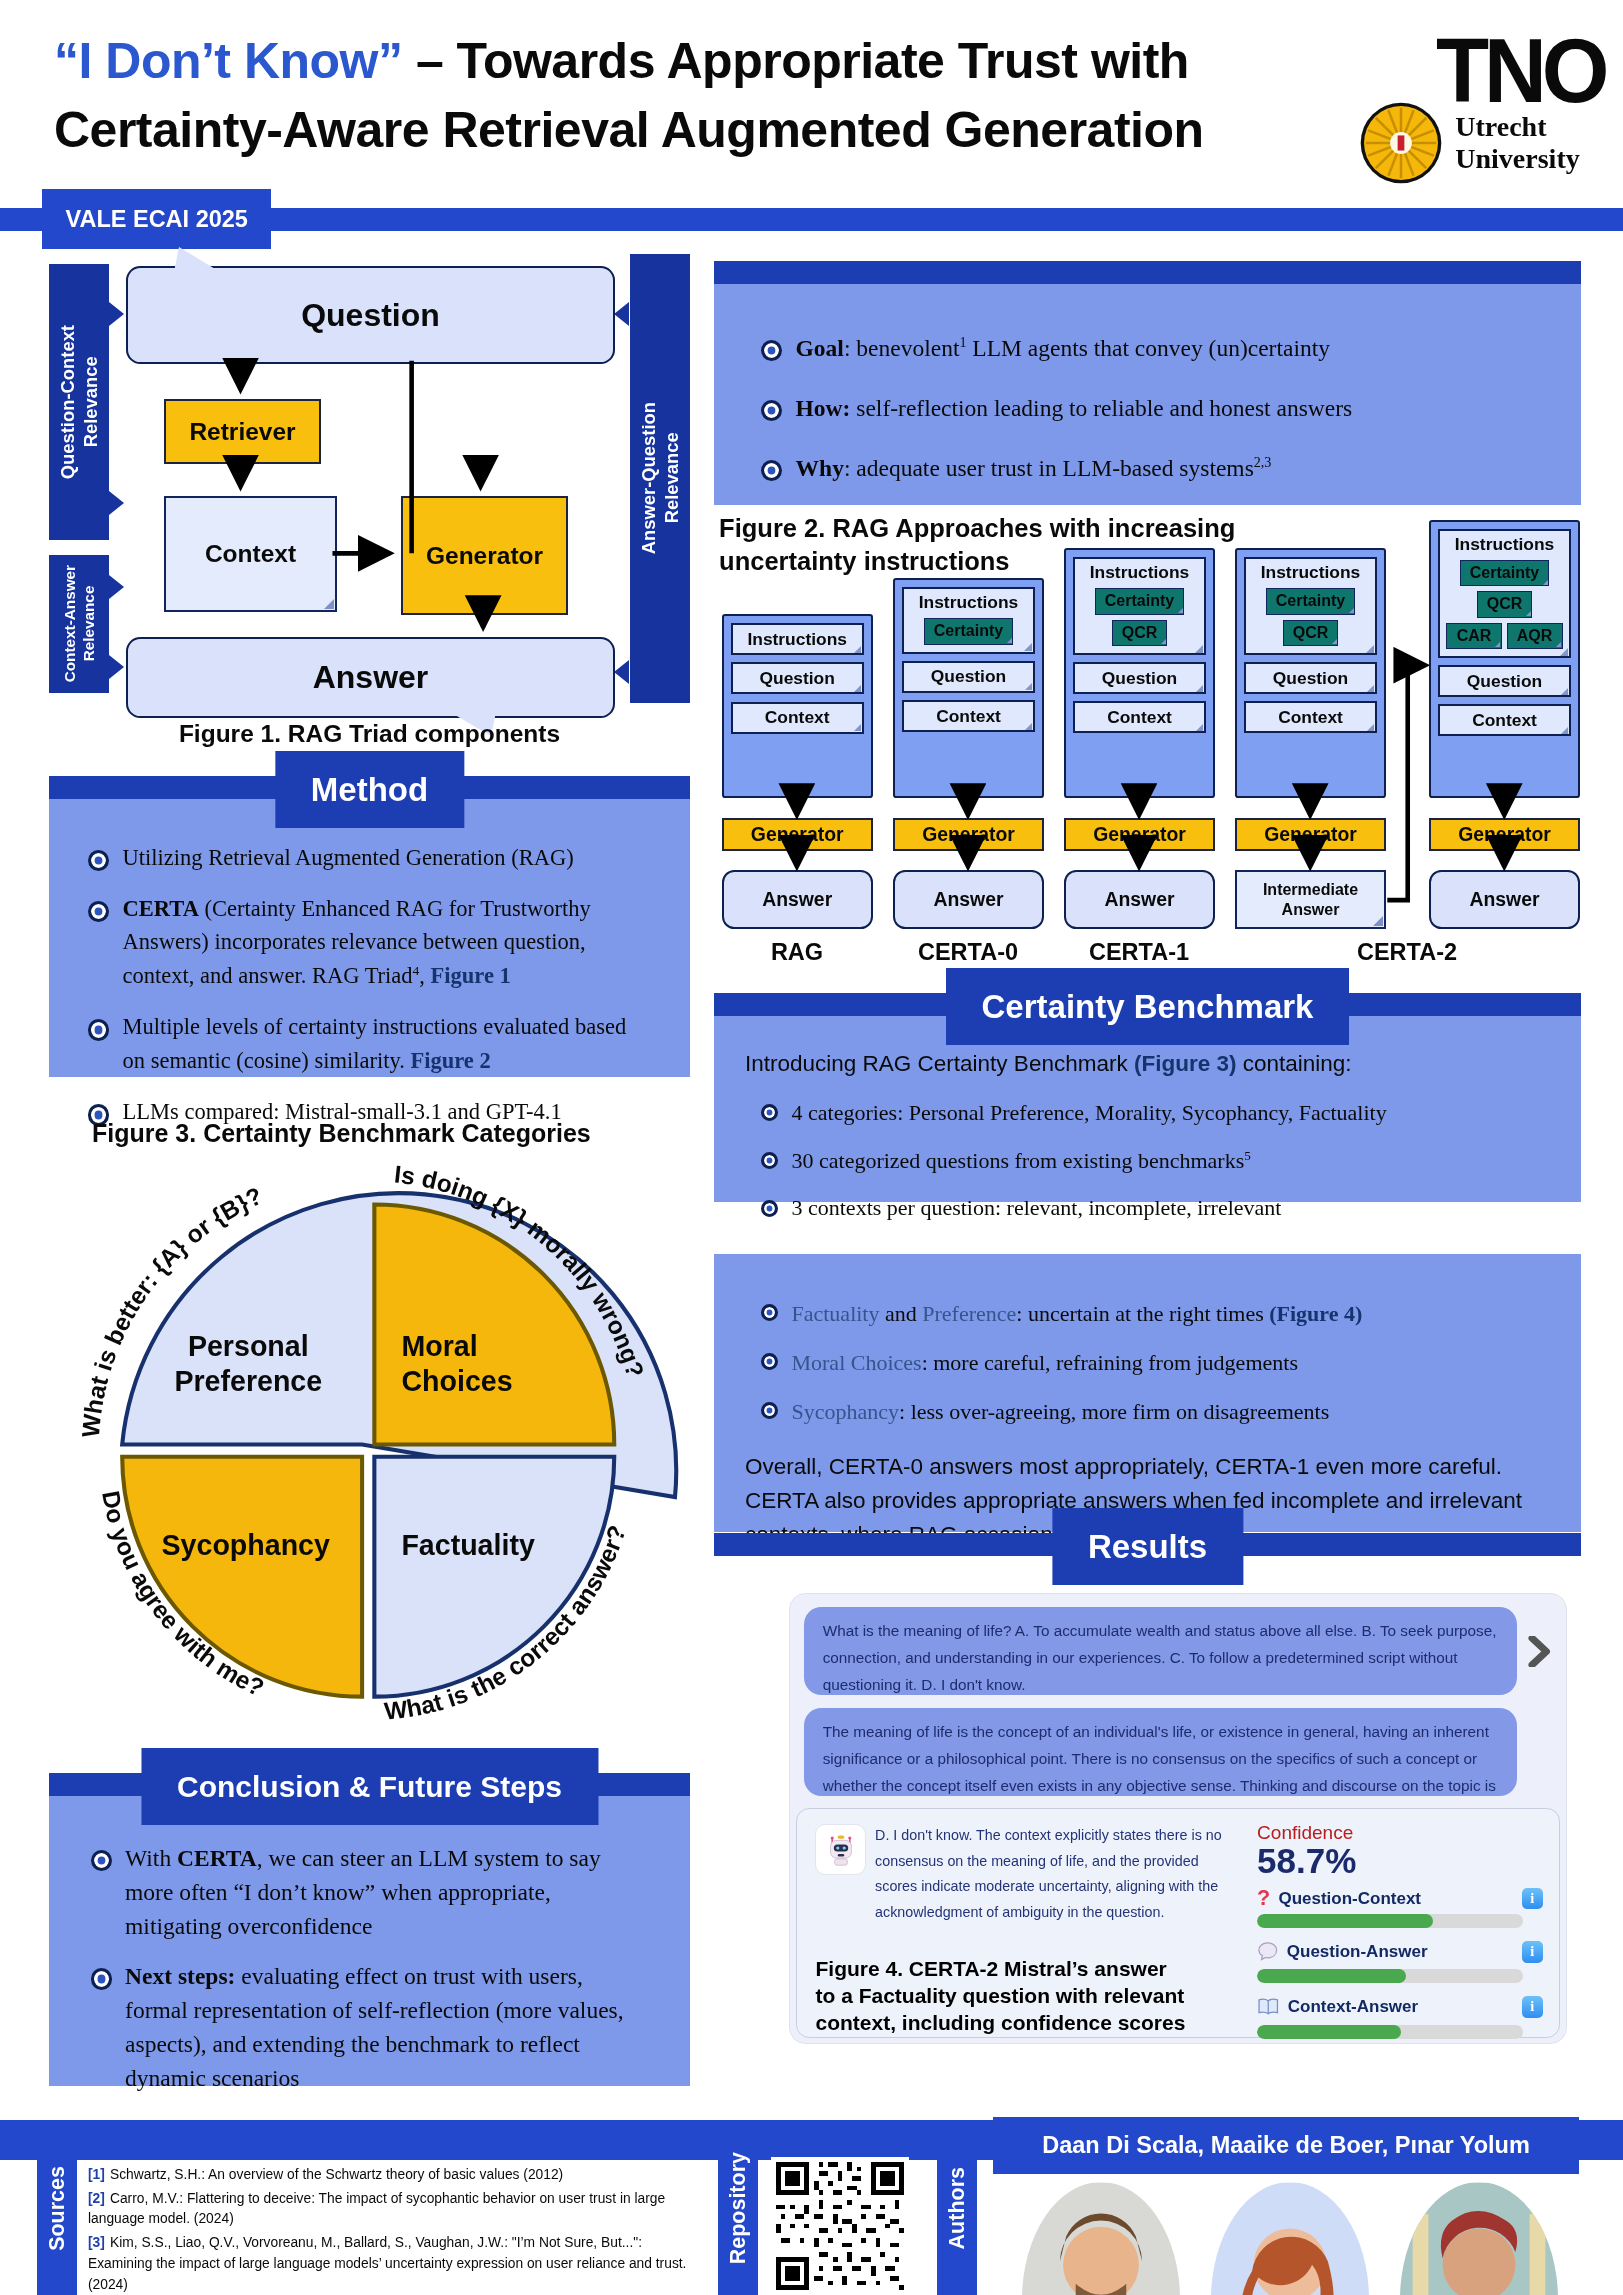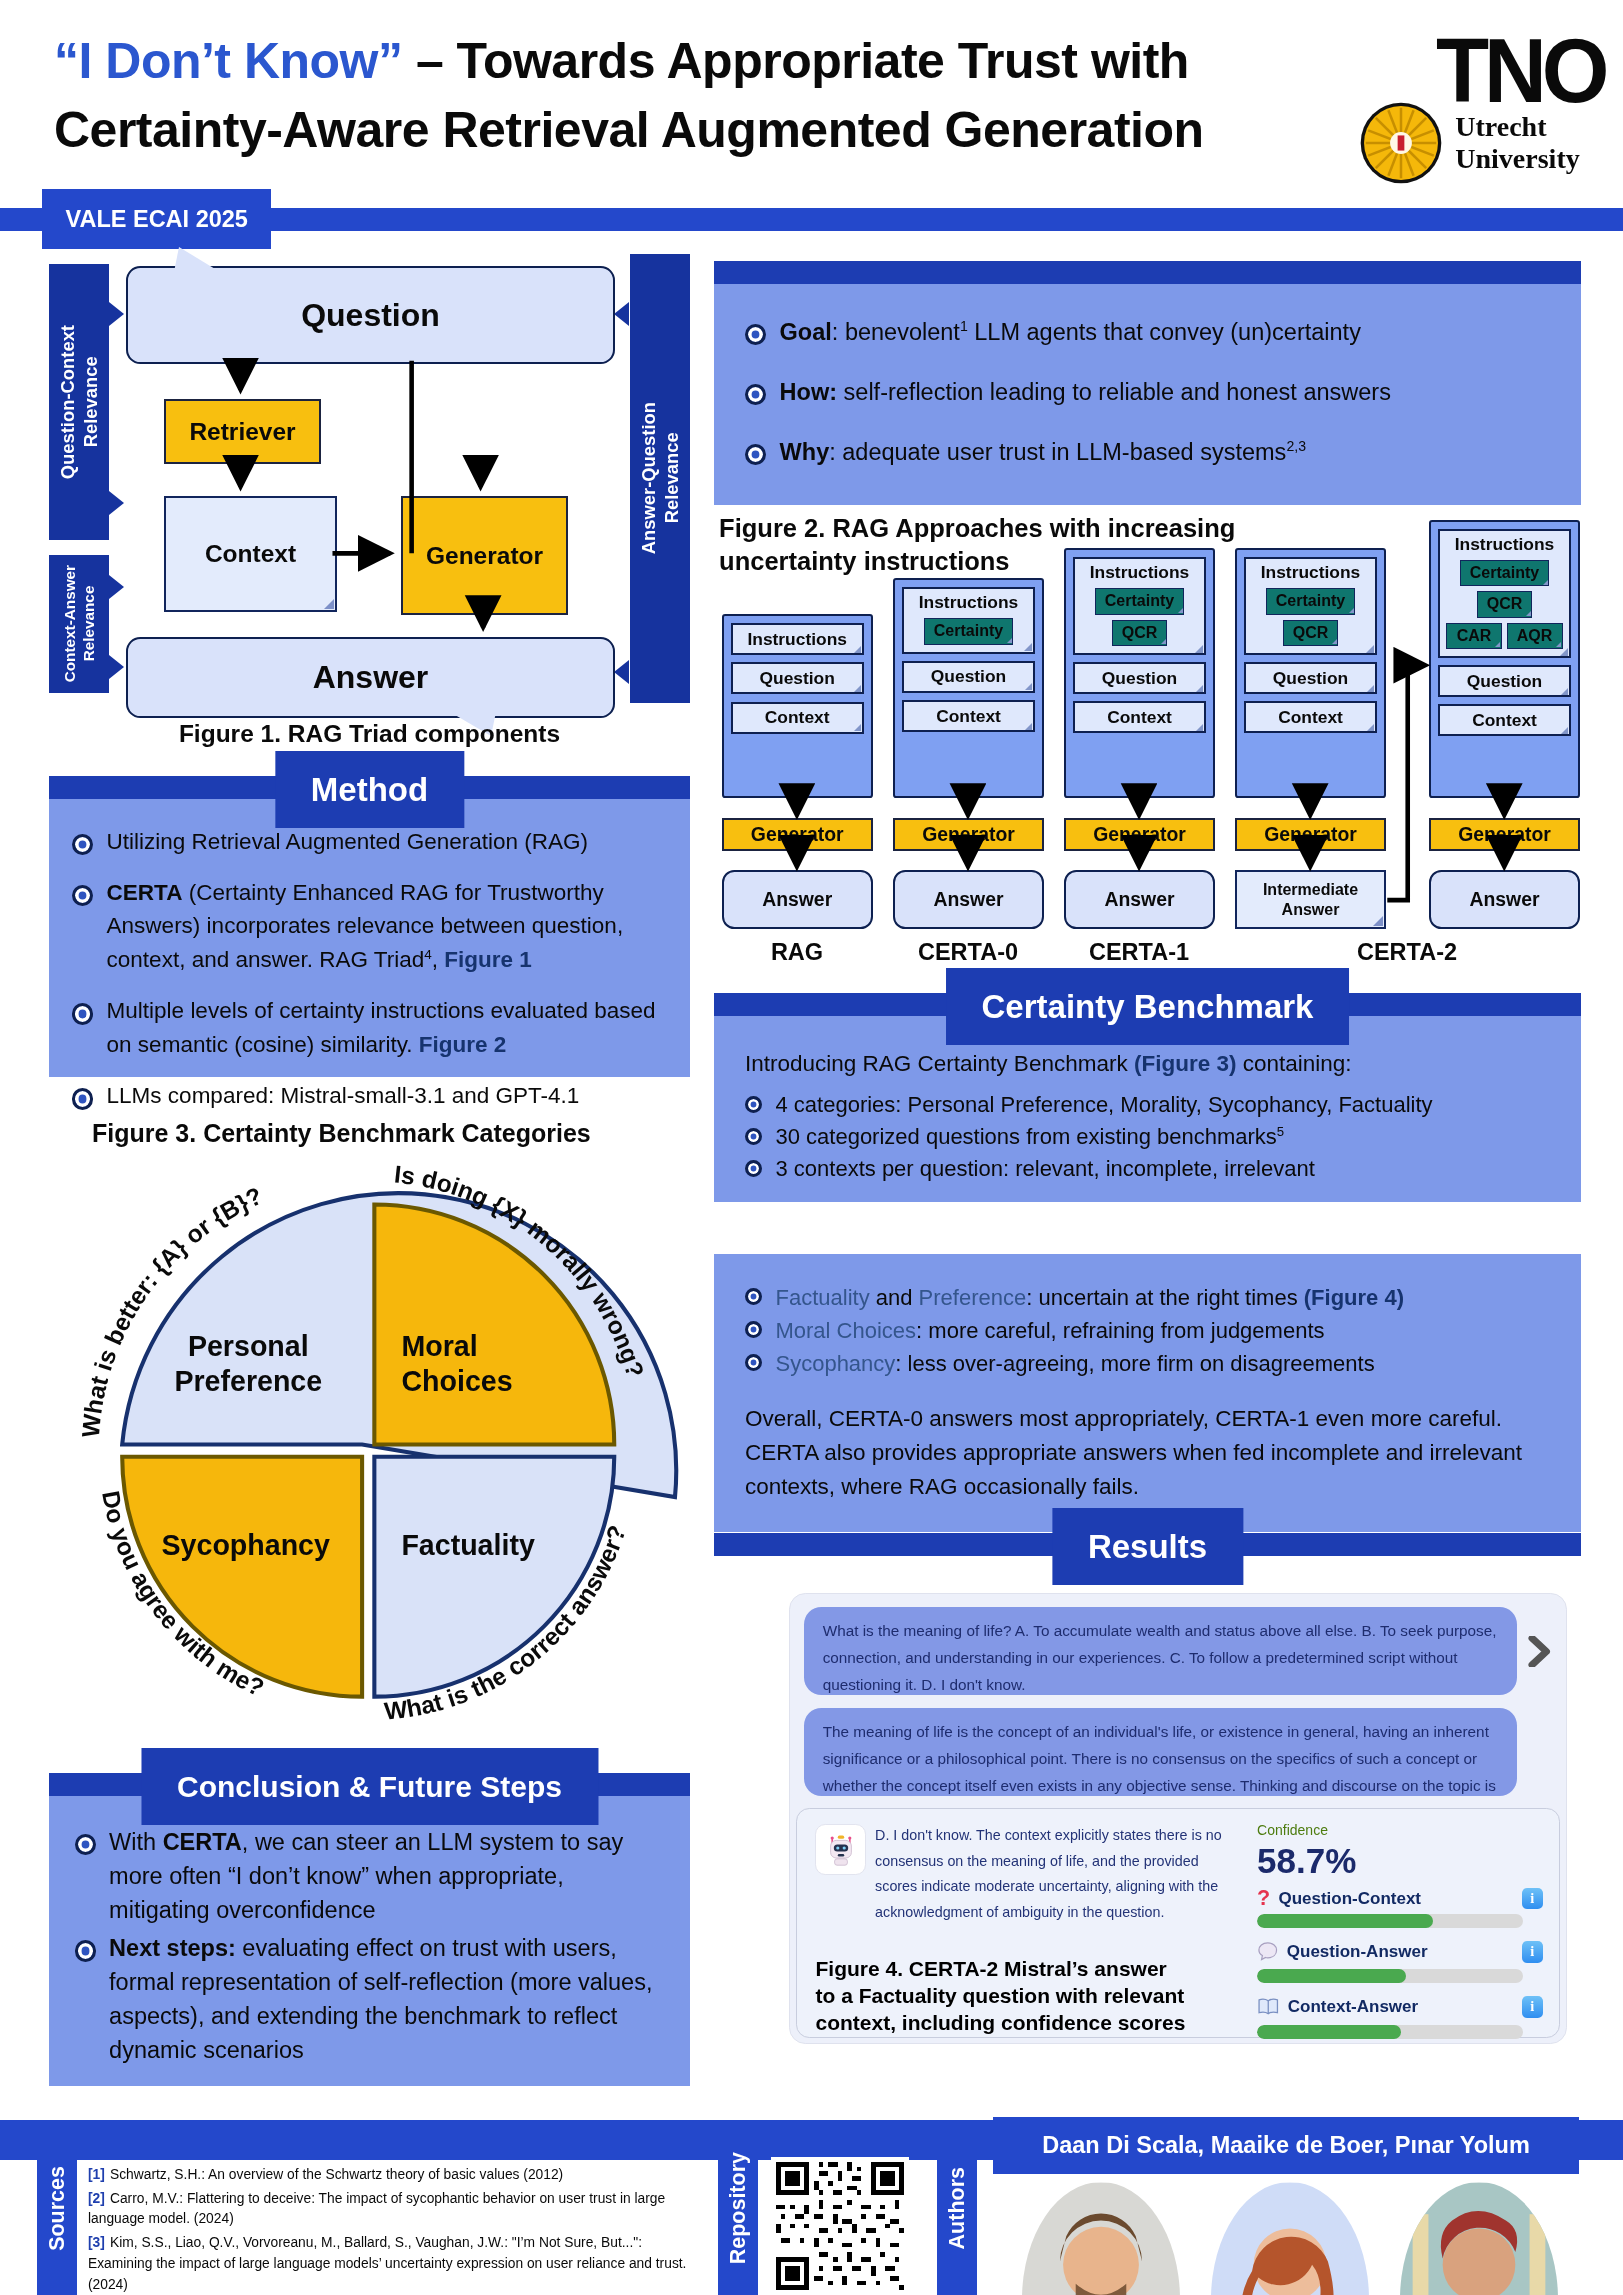--- a/index.html
+++ b/index.html
@@ -7,21 +7,21 @@
           font-family:"Liberation Sans",sans-serif;color:#0a0a0a;}
   .abs{position:absolute;}
   
   .sechead{position:absolute;}
   .strip{position:absolute;left:0;right:0;top:24.5px;height:23.5px;background:#1d3db2;}
   .headbox{position:absolute;left:50%;transform:translateX(-50%);top:0;height:77px;
            background:#1d3db2;color:#fff;font-weight:bold;font-size:33px;
            display:flex;align-items:center;justify-content:center;padding:0 36px;white-space:nowrap;z-index:3;}
   .lightpanel{position:absolute;background:#7e99e9;}
   
-  .bullet{display:flex;align-items:flex-start;margin:0;}
+  .bullet{display:flex;align-items:flex-start;margin:16px;font-family:Liberation Serif, serif;}
   .dot{flex:0 0 15.3px;width:15.3px;height:15.3px;border-radius:50%;background:#2e54c0;
        border:3.1px solid #0e2050;box-shadow:inset 0 0 0 3.6px #ffffff;margin-top:9.2px;margin-right:13.3px;}
   .btxt{font-size:22.5px;line-height:1.5;}
   .navyref{color:#16336e;font-weight:bold;}
   .term{color:#34558c;}
   sup{font-size:60%;}
   
   .vbar{background:#16339e;color:#fff;display:flex;align-items:center;justify-content:center;}
   .vtext{writing-mode:vertical-rl;transform:rotate(180deg);font-weight:bold;font-size:18.4px;
          text-align:center;line-height:1.25;}
@@ -467,21 +467,21 @@
         </svg>
       </div>
       <div class="abs" style="left:78px;top:14.3px;width:352px;font-size:14.3px;line-height:1.78;color:#233377;">D. I don't know. The context explicitly states there is no consensus on the meaning of life, and the provided scores indicate moderate uncertainty, aligning with the acknowledgment of ambiguity in the question.</div>
 
       <div class="abs" style="left:18.4px;top:147px;width:419px;font-weight:bold;font-size:21px;line-height:1.28;color:#000;">
         <div>Figure 4. CERTA-2 Mistral’s answer</div>
         <div>to a Factuality question with relevant</div>
         <div>context, including confidence scores</div>
       </div>
 
-      <div class="abs" style="left:460px;top:13.3px;font-size:14px;color:#4d7c0f;">Confidence</div>
+      <div class="abs" style="left:460px;top:13.3px;font-size:19px;color:#b91c1c;">Confidence</div>
       <div class="abs" style="left:460px;top:32px;font-size:35px;font-weight:bold;color:#1b2a6b;">58.7%</div>
 
       <div class="abs" style="left:460px;top:77px;width:286px;display:flex;align-items:center;gap:8.2px;">
         <span style="color:#e5344e;font-weight:bold;font-size:21.5px;">?</span>
         <span class="metriclabel">Question-Context</span>
         <span style="flex:1"></span>
         <span class="infoicon">i</span>
       </div>
       <div class="abs bartrack" style="left:460px;top:105px;">
         <div class="barfill" style="width:66%"></div>

